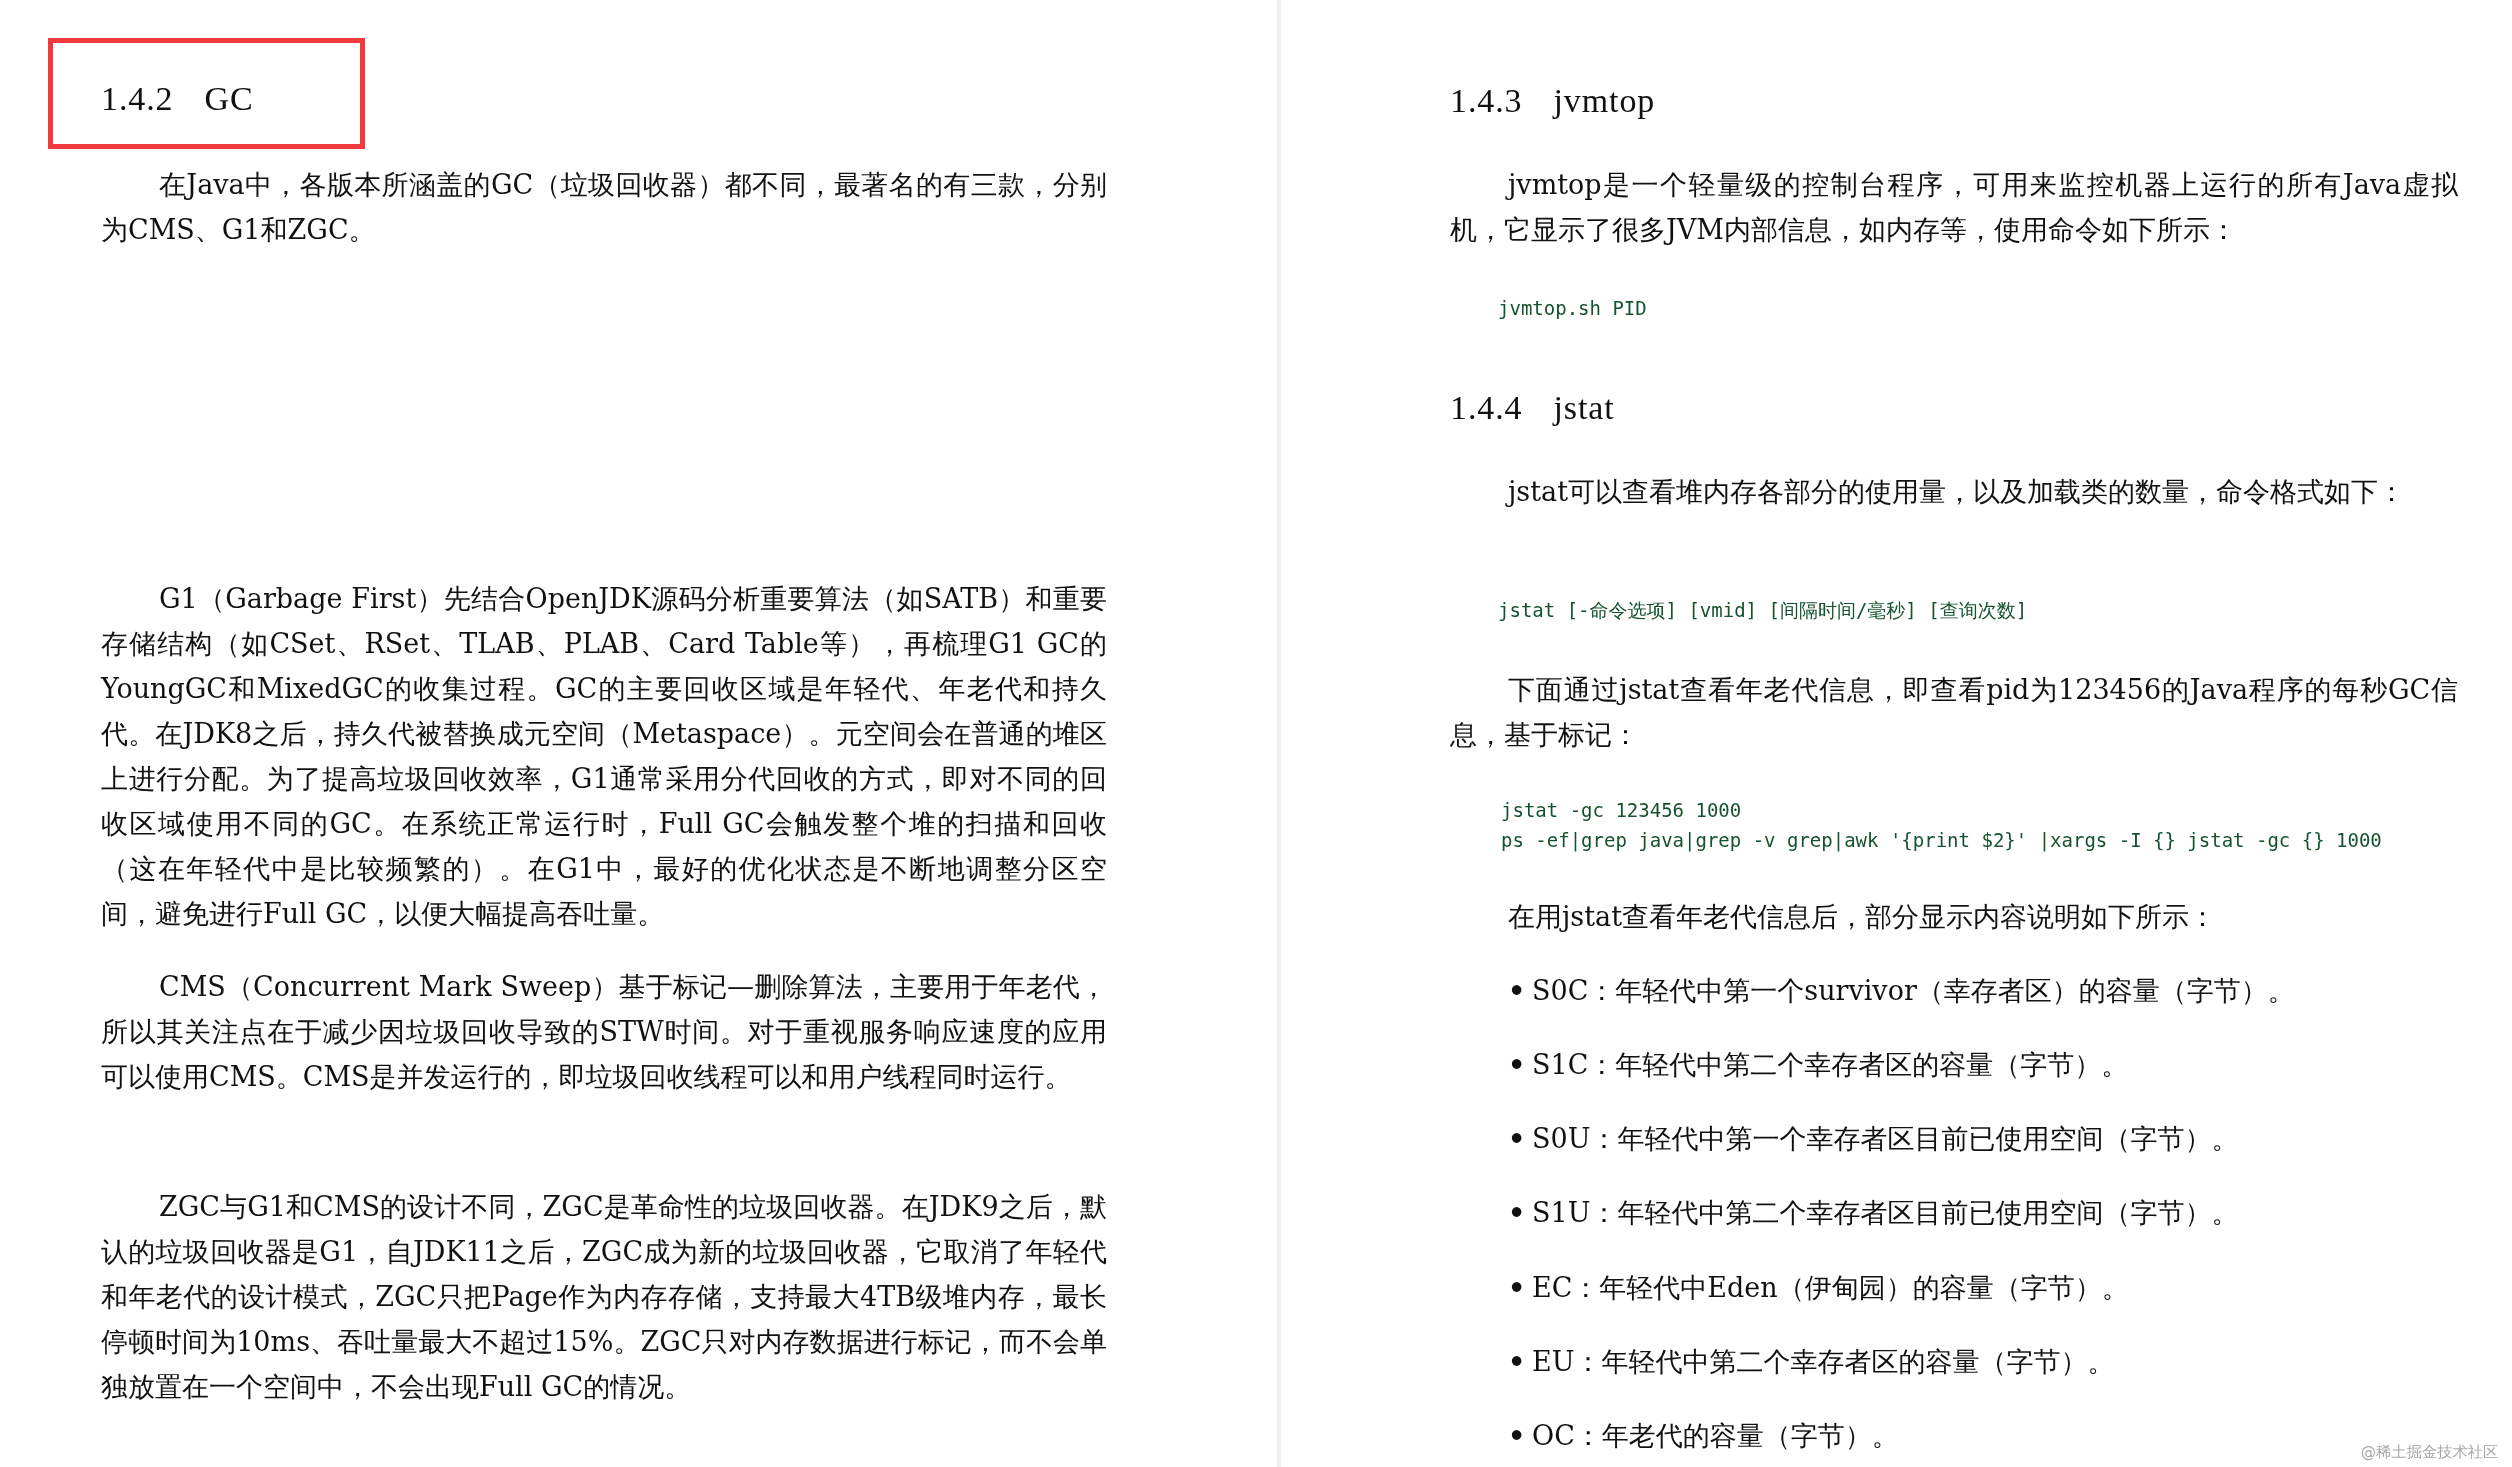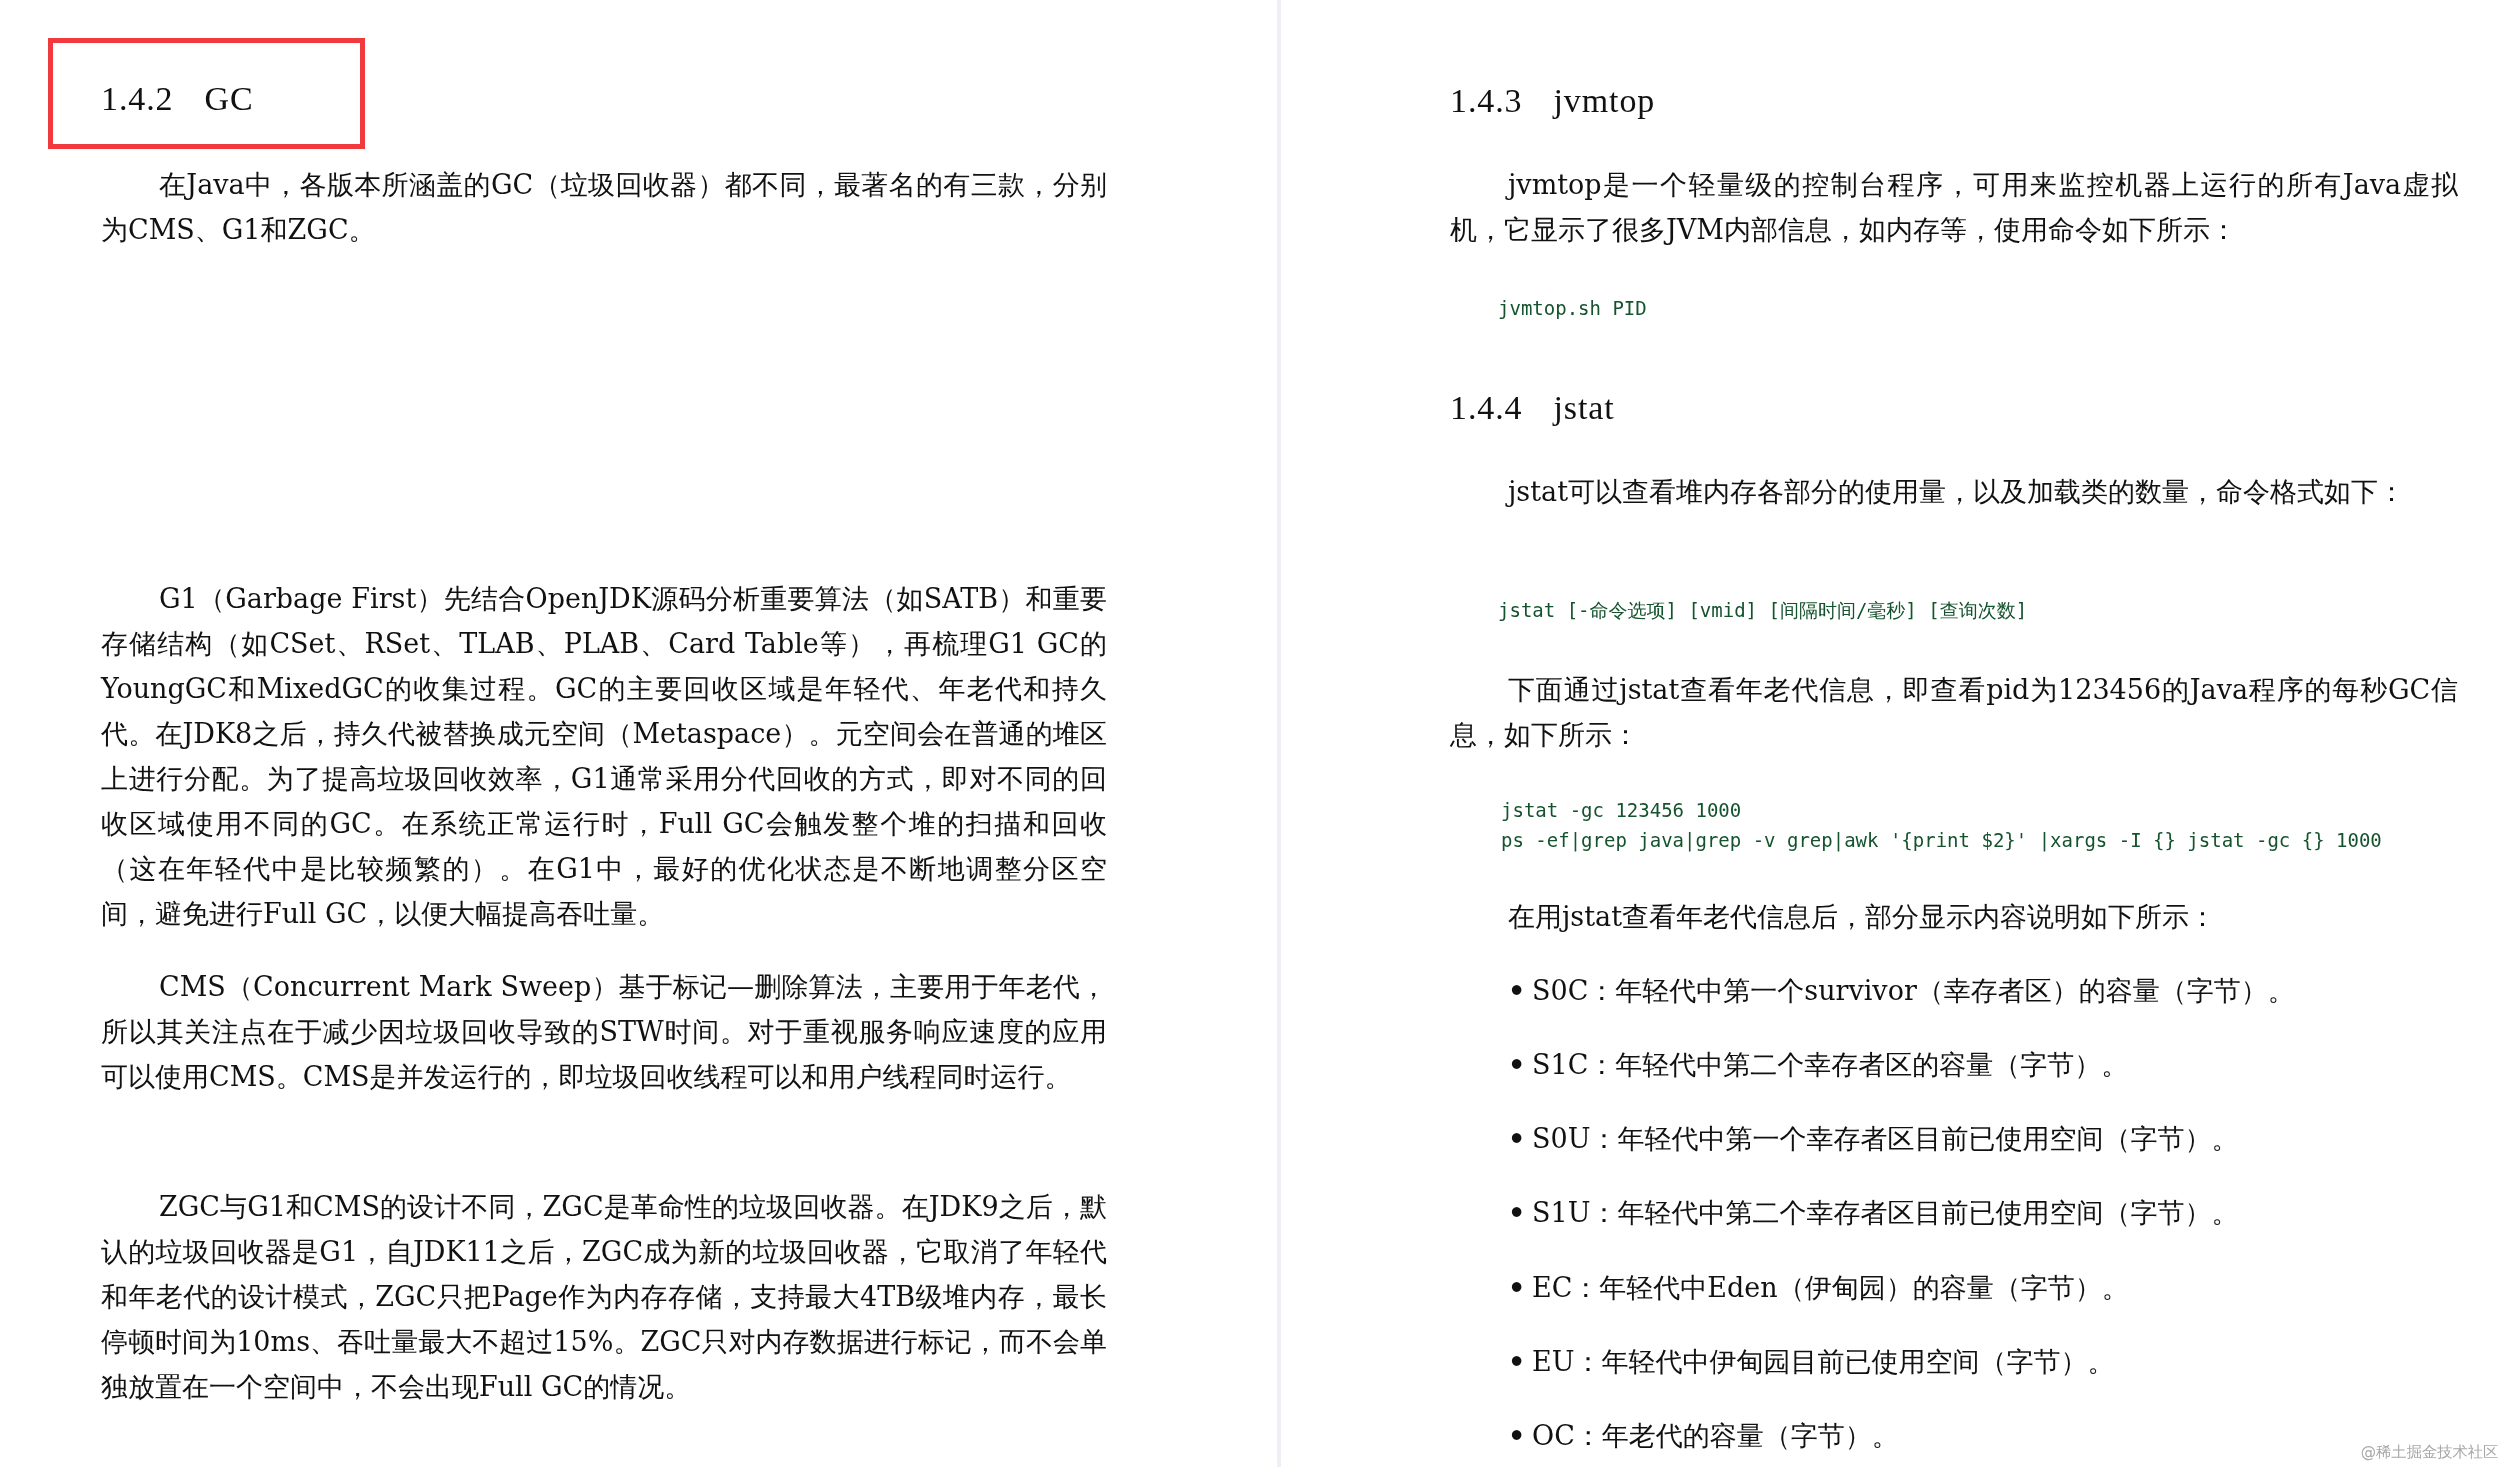--- a/index.html
+++ b/index.html
@@ -67,28 +67,28 @@
 <div class="page page-right"></div>
 
 <div class="heading" style="left:1450px; top:82px;"><span class="num">1.4.3</span><span>jvmtop</span></div>
 <p class="para right-col" style="top:162px;">jvmtop是一个轻量级的控制台程序，可用来监控机器上运行的所有Java虚拟机，它显示了很多JVM内部信息，如内存等，使用命令如下所示：</p>
 <div class="code" style="left:1498px; top:293px;">jvmtop.sh PID</div>
 
 <div class="heading" style="left:1450px; top:389px;"><span class="num">1.4.4</span><span>jstat</span></div>
 <p class="para right-col" style="top:469px;">jstat可以查看堆内存各部分的使用量，以及加载类的数量，命令格式如下：</p>
 <div class="code" style="left:1498px; top:595px;">jstat [-命令选项] [vmid] [间隔时间/毫秒] [查询次数]</div>
 
-<p class="para right-col" style="top:667px;">下面通过jstat查看年老代信息，即查看pid为123456的Java程序的每秒GC信息，如下所示：</p>
+<p class="para right-col" style="top:667px;">下面通过jstat查看年老代信息，即查看pid为123456的Java程序的每秒GC信息，基于标记：</p>
 <div class="code" style="left:1501px; top:795px;">jstat -gc 123456 1000</div>
 <div class="code" style="left:1501px; top:825px;">ps -ef|grep java|grep -v grep|awk '{print $2}' |xargs -I {} jstat -gc {} 1000</div>
 
 <p class="para right-col" style="top:894px;">在用jstat查看年老代信息后，部分显示内容说明如下所示：</p>
 
 <div class="bullet" style="top:974px;"><span class="dot">•</span><span>S0C：年轻代中第一个survivor（幸存者区）的容量（字节）。</span></div>
 <div class="bullet" style="top:1048px;"><span class="dot">•</span><span>S1C：年轻代中第二个幸存者区的容量（字节）。</span></div>
 <div class="bullet" style="top:1122px;"><span class="dot">•</span><span>S0U：年轻代中第一个幸存者区目前已使用空间（字节）。</span></div>
 <div class="bullet" style="top:1196px;"><span class="dot">•</span><span>S1U：年轻代中第二个幸存者区目前已使用空间（字节）。</span></div>
 <div class="bullet" style="top:1271px;"><span class="dot">•</span><span>EC：年轻代中Eden（伊甸园）的容量（字节）。</span></div>
-<div class="bullet" style="top:1345px;"><span class="dot">•</span><span>EU：年轻代中伊甸园目前已使用空间（字节）。</span></div>
+<div class="bullet" style="top:1345px;"><span class="dot">•</span><span>EU：年轻代中第二个幸存者区的容量（字节）。</span></div>
 <div class="bullet" style="top:1419px;"><span class="dot">•</span><span>OC：年老代的容量（字节）。</span></div>
 
 <div class="watermark">@稀土掘金技术社区</div>
 
 
 </body></html>

